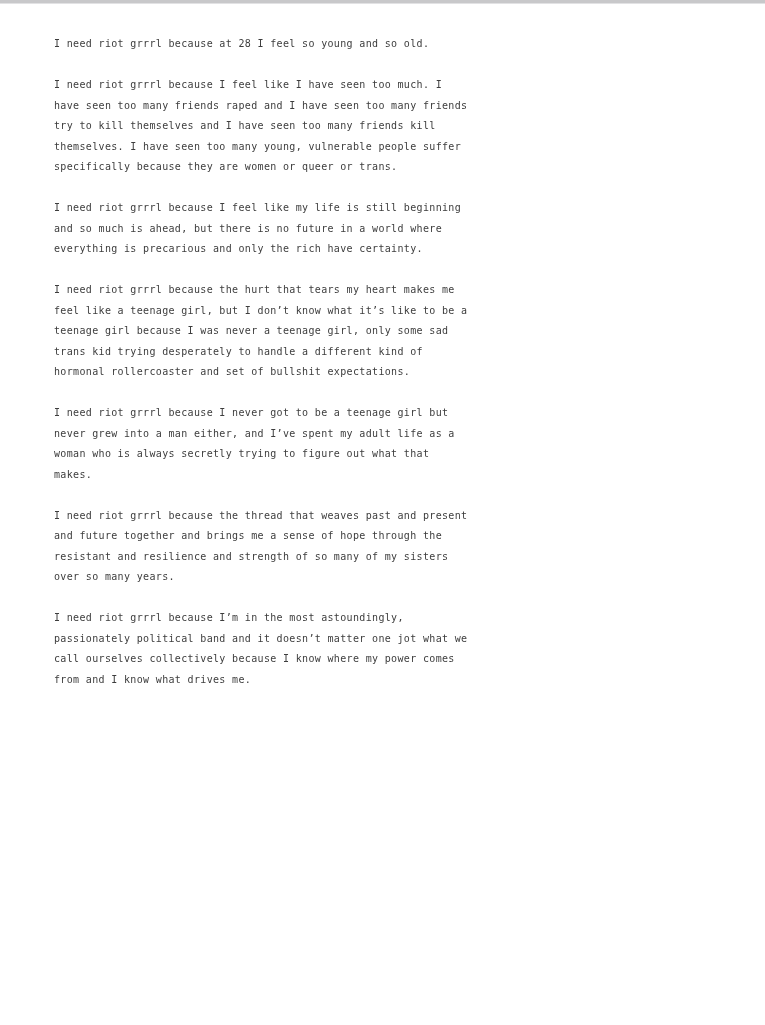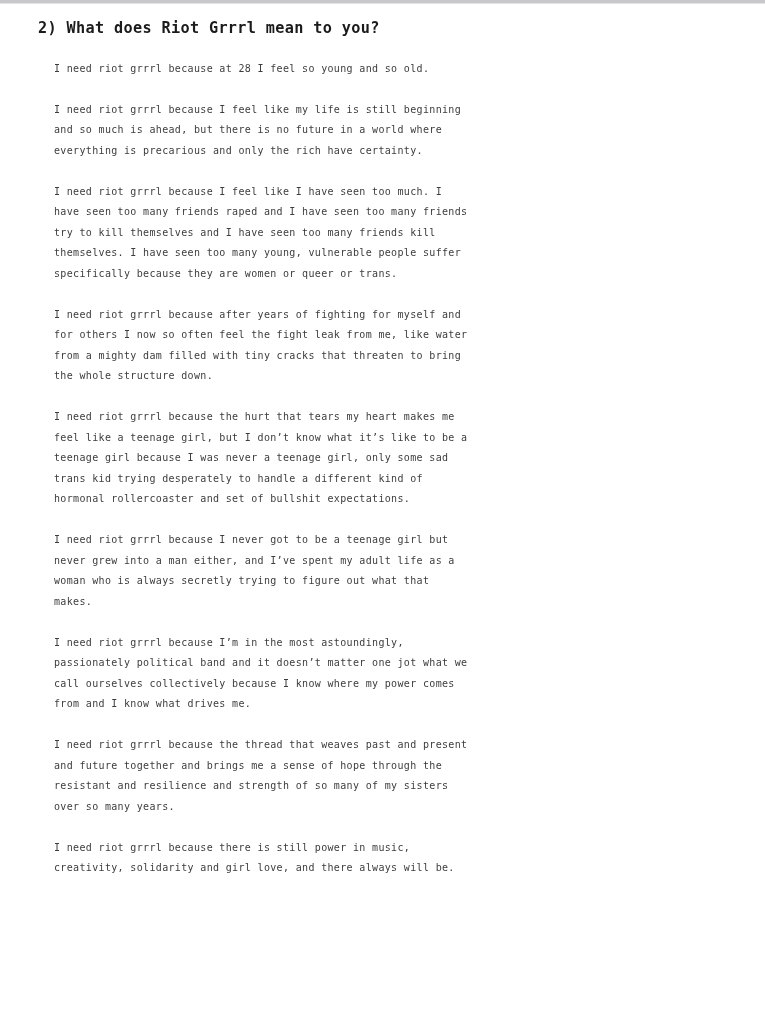--- a/index.html
+++ b/index.html
@@ -62,50 +62,43 @@
     margin-bottom: 0;
   }
 </style>
 </head>
 <body>
 
 <div class="page-top-edge"></div>
 
 <div class="page">
 
-  <h1 class="question-heading">2) What does Riot Grrrl mean to you?</h1>
 
   <div class="answer-body">
     <p class="answer-paragraph">I need riot grrrl because at 28 I feel so young and so old.</p>
-    <p class="answer-paragraph">I need riot grrrl because I feel like my life is still beginning
-and so much is ahead, but there is no future in a world where
-everything is precarious and only the rich have certainty.</p>
     <p class="answer-paragraph">I need riot grrrl because I feel like I have seen too much. I
 have seen too many friends raped and I have seen too many friends
 try to kill themselves and I have seen too many friends kill
 themselves. I have seen too many young, vulnerable people suffer
 specifically because they are women or queer or trans.</p>
-    <p class="answer-paragraph">I need riot grrrl because after years of fighting for myself and
-for others I now so often feel the fight leak from me, like water
-from a mighty dam filled with tiny cracks that threaten to bring
-the whole structure down.</p>
+    <p class="answer-paragraph">I need riot grrrl because I feel like my life is still beginning
+and so much is ahead, but there is no future in a world where
+everything is precarious and only the rich have certainty.</p>
     <p class="answer-paragraph">I need riot grrrl because the hurt that tears my heart makes me
 feel like a teenage girl, but I don’t know what it’s like to be a
 teenage girl because I was never a teenage girl, only some sad
 trans kid trying desperately to handle a different kind of
 hormonal rollercoaster and set of bullshit expectations.</p>
     <p class="answer-paragraph">I need riot grrrl because I never got to be a teenage girl but
 never grew into a man either, and I’ve spent my adult life as a
 woman who is always secretly trying to figure out what that
 makes.</p>
+    <p class="answer-paragraph">I need riot grrrl because the thread that weaves past and present
+and future together and brings me a sense of hope through the
+resistant and resilience and strength of so many of my sisters
+over so many years.</p>
     <p class="answer-paragraph">I need riot grrrl because I’m in the most astoundingly,
 passionately political band and it doesn’t matter one jot what we
 call ourselves collectively because I know where my power comes
 from and I know what drives me.</p>
-    <p class="answer-paragraph">I need riot grrrl because the thread that weaves past and present
-and future together and brings me a sense of hope through the
-resistant and resilience and strength of so many of my sisters
-over so many years.</p>
-    <p class="answer-paragraph">I need riot grrrl because there is still power in music,
-creativity, solidarity and girl love, and there always will be.</p>
   </div>
 
 </div>
 
 </body></html>

